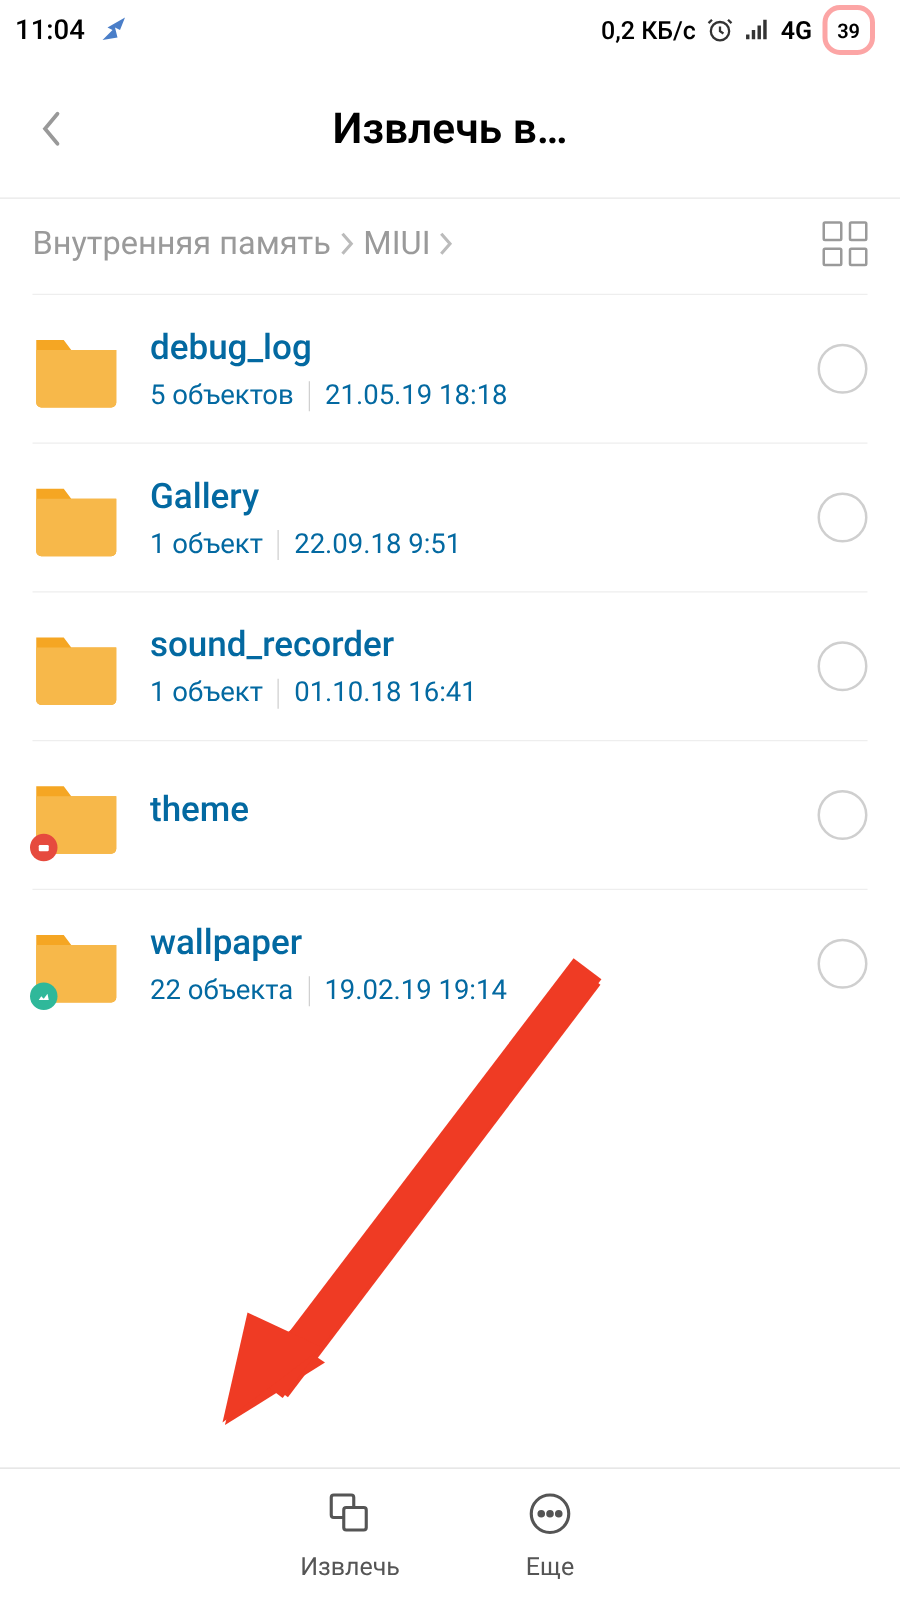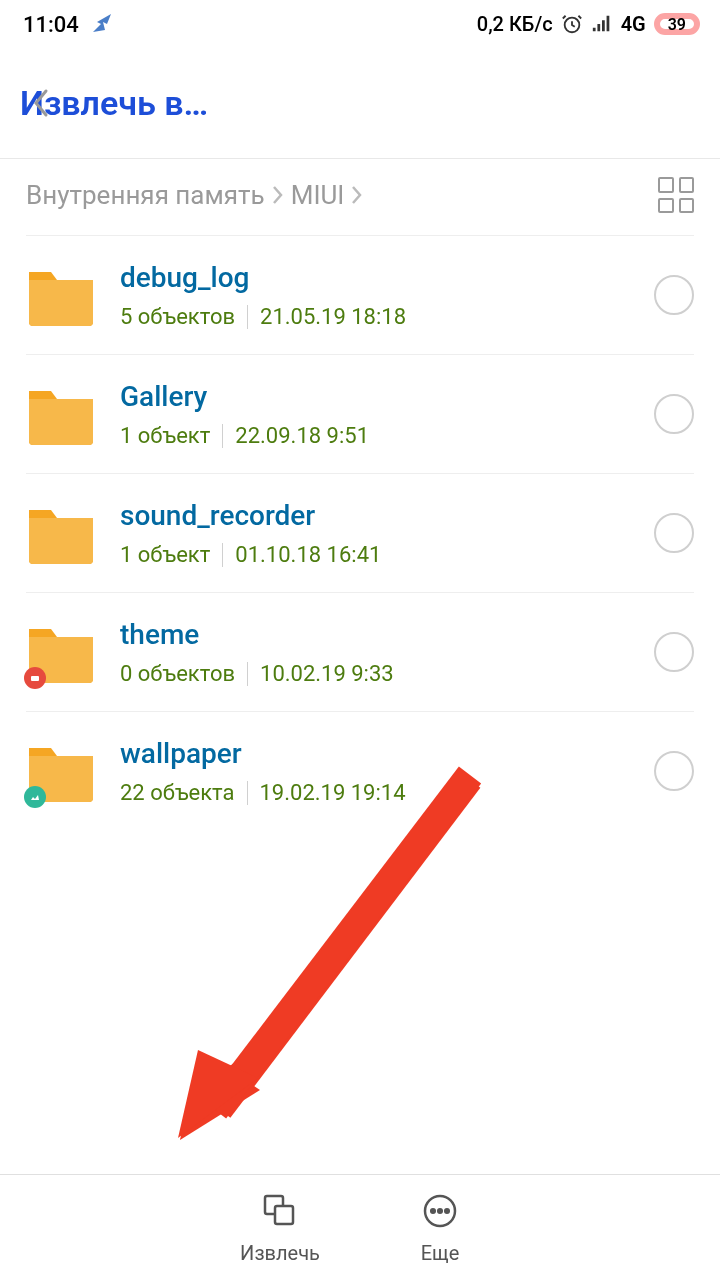--- a/index.html
+++ b/index.html
@@ -8,21 +8,21 @@
       height: 1280px;
       font-family: -apple-system, BlinkMacSystemFont, 'Segoe UI', Roboto, sans-serif;
       background: #fff;
       position: relative;
       overflow: hidden;
     }
     .status-bar {
       display: flex;
       justify-content: space-between;
       align-items: center;
-      padding: 10px 20px 10px 23px;
+      padding: 10px 20px 10px 12px;
       height: 48px;
       font-size: 22px;
       font-weight: 500;
       color: #000;
     }
     .status-left {
       display: flex;
       align-items: center;
       gap: 12px;
     }
@@ -35,26 +35,26 @@
     .bird-icon {
       width: 24px;
       height: 24px;
       color: #4a7ec8;
     }
     .alarm-icon, .signal-icon {
       display: inline-flex;
       align-items: center;
     }
     .battery-pill {
-      border: 6px solid #fca5a5;
+      border: 4px solid #fca5a5;
       border-radius: 14px;
       padding: 0 8px;
       font-size: 16px;
       font-weight: 600;
-      height: 22px;
+      height: 40px;
       display: inline-flex;
       align-items: center;
     }
     .header {
       display: flex;
       align-items: center;
       height: 110px;
       padding: 0 20px;
       position: relative;
     }
@@ -65,24 +65,24 @@
       transform: translateY(-50%);
       width: 40px;
       height: 40px;
       display: flex;
       align-items: center;
       justify-content: center;
       color: #888;
     }
     .header-title {
       width: 100%;
-      text-align: left;
+      text-align: center;
       font-size: 34px;
       font-weight: 600;
-      color: #1d4ed8;
+      color: #000000;
     }
     .divider-thin {
       height: 1px;
       background: #e8e8e8;
     }
     .breadcrumb-row {
       display: flex;
       align-items: center;
       justify-content: space-between;
       padding: 18px 26px 22px 26px;
@@ -158,21 +158,21 @@
       font-size: 28px;
       font-weight: 500;
       color: #0369a1;
       margin-bottom: 10px;
     }
     .file-meta {
       display: flex;
       align-items: center;
       gap: 12px;
       font-size: 22px;
-      color: #4d7c0f;
+      color: #0369a1;
     }
     .meta-sep {
       width: 1px;
       height: 24px;
       background: #d0d0d0;
     }
     .radio-circle {
       width: 40px;
       height: 40px;
       border: 2px solid #cfcfcf;
@@ -350,25 +350,20 @@
           <path fill="#f7b84a" d="M3 20h64v42a4 4 0 0 1-4 4H7a4 4 0 0 1-4-4V20z"></path>
         </svg>
       <div class="badge-overlay badge-red">
         <svg width="12" height="12" viewBox="0 0 12 12" fill="#fff">
             <rect x="2" y="4" width="8" height="5" rx="1"></rect>
           </svg>
       </div>
     </div>
     <div class="file-info">
       <div class="file-name">theme</div>
-      <div class="file-meta">
-        <span>0 объектов</span>
-        <span class="meta-sep"></span>
-        <span>10.02.19 9:33</span>
-      </div>
     </div>
     <div class="radio-circle"></div>
   </div>
 
   <div class="file-row" style="border-bottom:none">
     <div class="folder-icon-wrap">
       <svg class="folder-svg" viewBox="0 0 70 70">
           <path fill="#f5a623" d="M3 12h22l6 8h36v42a4 4 0 0 1-4 4H7a4 4 0 0 1-4-4V12z"></path>
           <path fill="#f7b84a" d="M3 20h64v42a4 4 0 0 1-4 4H7a4 4 0 0 1-4-4V20z"></path>
         </svg>

